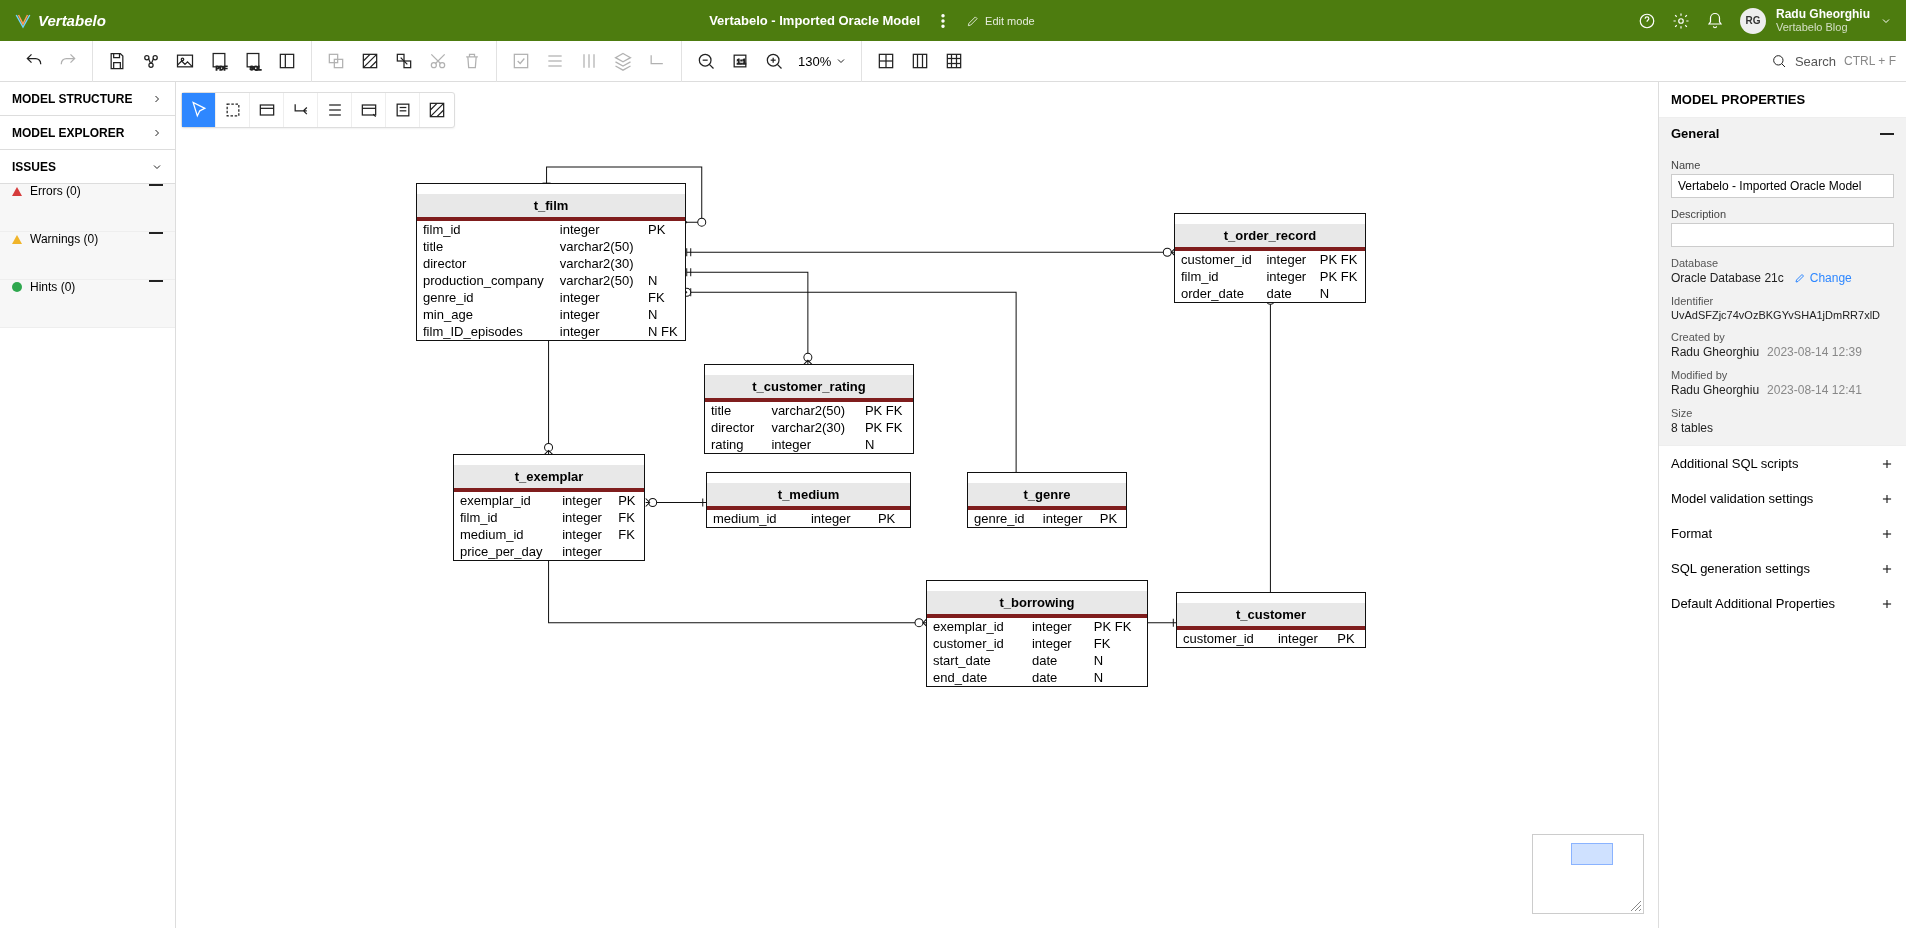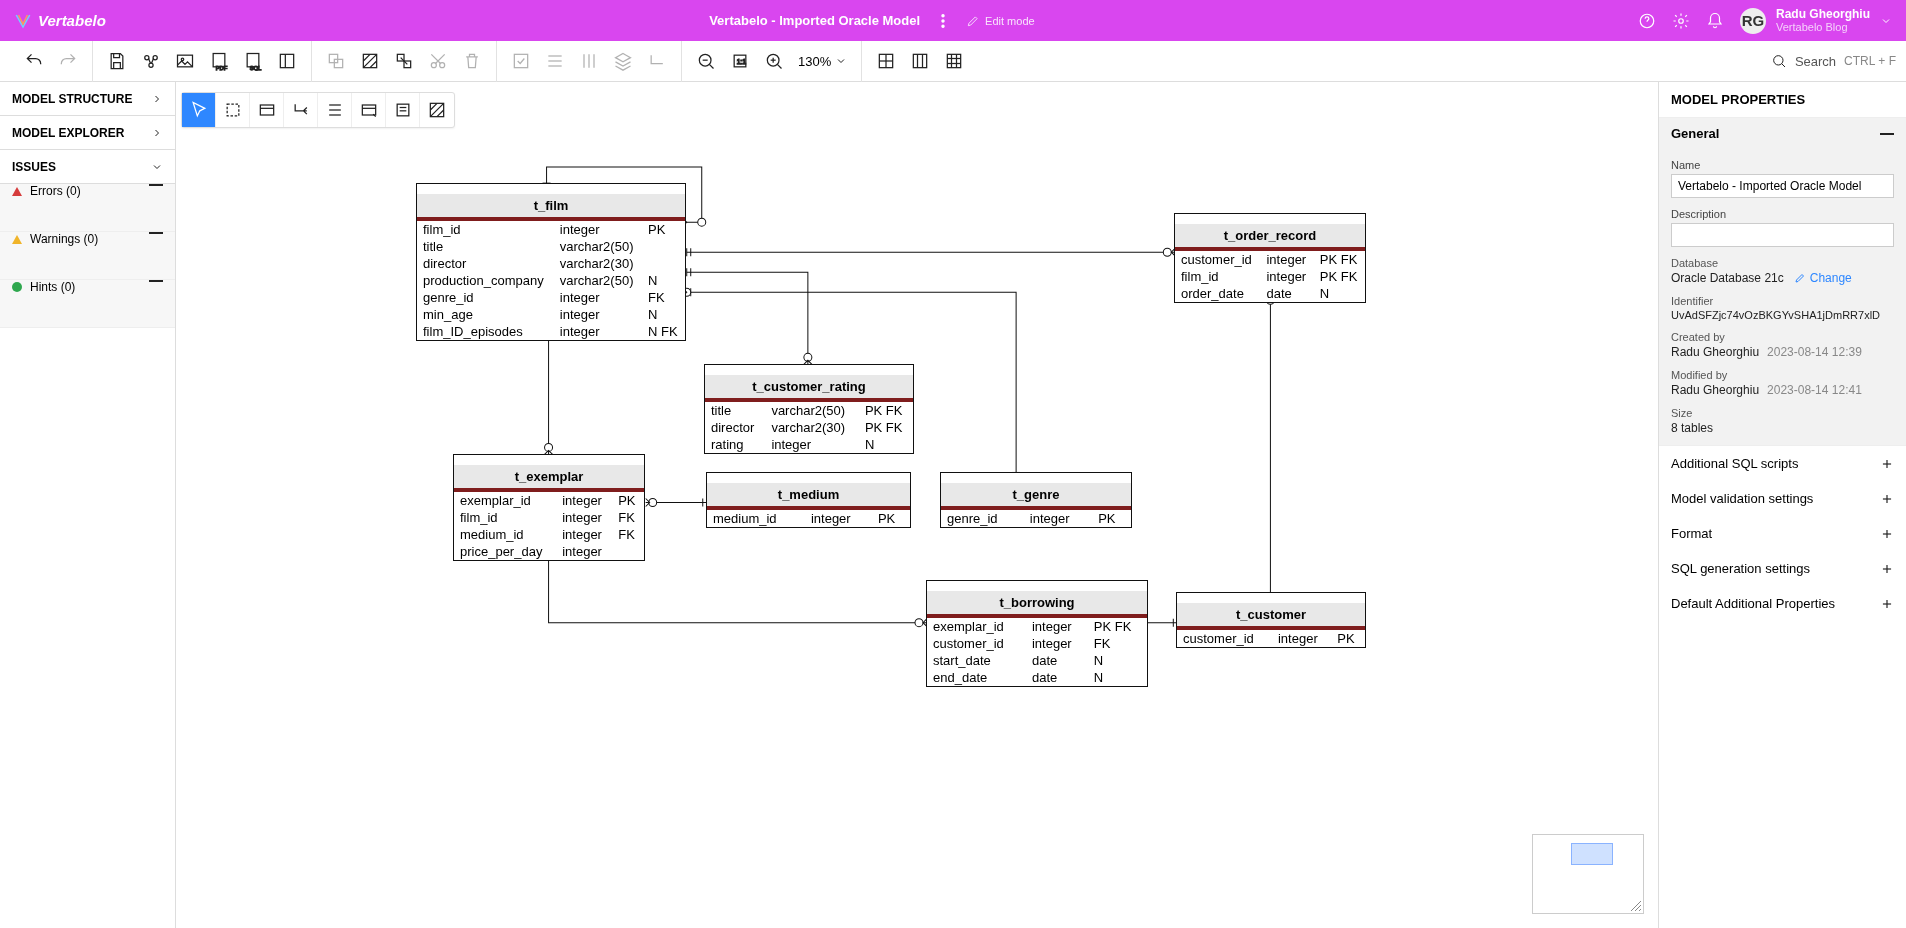--- a/index.html
+++ b/index.html
@@ -1,26 +1,26 @@
 <!DOCTYPE html>
 <html><head>
 <meta charset="utf-8">
 <style>
 * { margin:0; padding:0; box-sizing:border-box; font-family: -apple-system, BlinkMacSystemFont, "Segoe UI", Arial, sans-serif; }
 body { width:1906px; height:928px; overflow:hidden; background:#fff; display:flex; flex-direction:column; }
-.header { height:41px; background:#d946ef; color:#fff; display:flex; align-items:center; padding:12px 14px; justify-content:space-between; }
+.header { height:41px; background:#4d7c0f; color:#fff; display:flex; align-items:center; padding:12px 14px; justify-content:space-between; }
 .header-left { display:flex; align-items:center; gap:8px; }
 .logo { display:flex; align-items:center; gap:6px; font-weight:600; font-size:15px; font-style:italic; }
 .logo-icon { width:18px; height:18px; }
 .header-center { display:flex; align-items:center; gap:14px; font-size:13px; }
 .header-center .title { font-weight:600; }
 .edit-mode { display:flex; align-items:center; gap:5px; opacity:.85; font-size:11px; }
 .header-right { display:flex; align-items:center; gap:16px; }
 .hicon { width:18px; height:18px; stroke:#fff; fill:none; stroke-width:1.6; }
-.avatar { width:26px; height:26px; border-radius:50%; background:#eee; color:#333; display:flex; align-items:center; justify-content:center; font-size:15px; font-weight:600; }
+.avatar { width:26px; height:26px; border-radius:50%; background:#eee; color:#333; display:flex; align-items:center; justify-content:center; font-size:10px; font-weight:600; }
 .user-block { display:flex; align-items:center; gap:10px; }
 .user-text { display:flex; flex-direction:column; line-height:1.1; }
 .user-text .name { font-size:12px; font-weight:600; }
 .user-text .sub { font-size:11px; opacity:.75; }
 .chev { width:12px; height:12px; stroke:#fff; fill:none; stroke-width:2; }
 
 .toolbar { height:41px; border-bottom:1px solid #ddd; display:flex; align-items:center; justify-content:space-between; padding:0 10px; }
 .tb-left { display:flex; align-items:center; }
 .tb-group { display:flex; align-items:center; gap:14px; padding:0 14px; border-right:1px solid #e2e2e2; height:41px; }
 .tb-group:last-child { border-right:none; }
@@ -535,21 +535,21 @@
       <table>
           <tbody id="cols-medium">
             <tr>
               <td>medium_id</td>
               <td>integer</td>
               <td class="key">PK</td>
             </tr>
           </tbody>
         </table>
     </div>
-    <div class="entity" style="left:764px; top:390px; width:192px;">
+    <div class="entity" style="left:791px; top:390px; width:160px;">
       <div class="ehead">t_genre</div>
       <table>
           <tbody id="cols-genre">
             <tr>
               <td>genre_id</td>
               <td>integer</td>
               <td class="key">PK</td>
             </tr>
           </tbody>
         </table>

